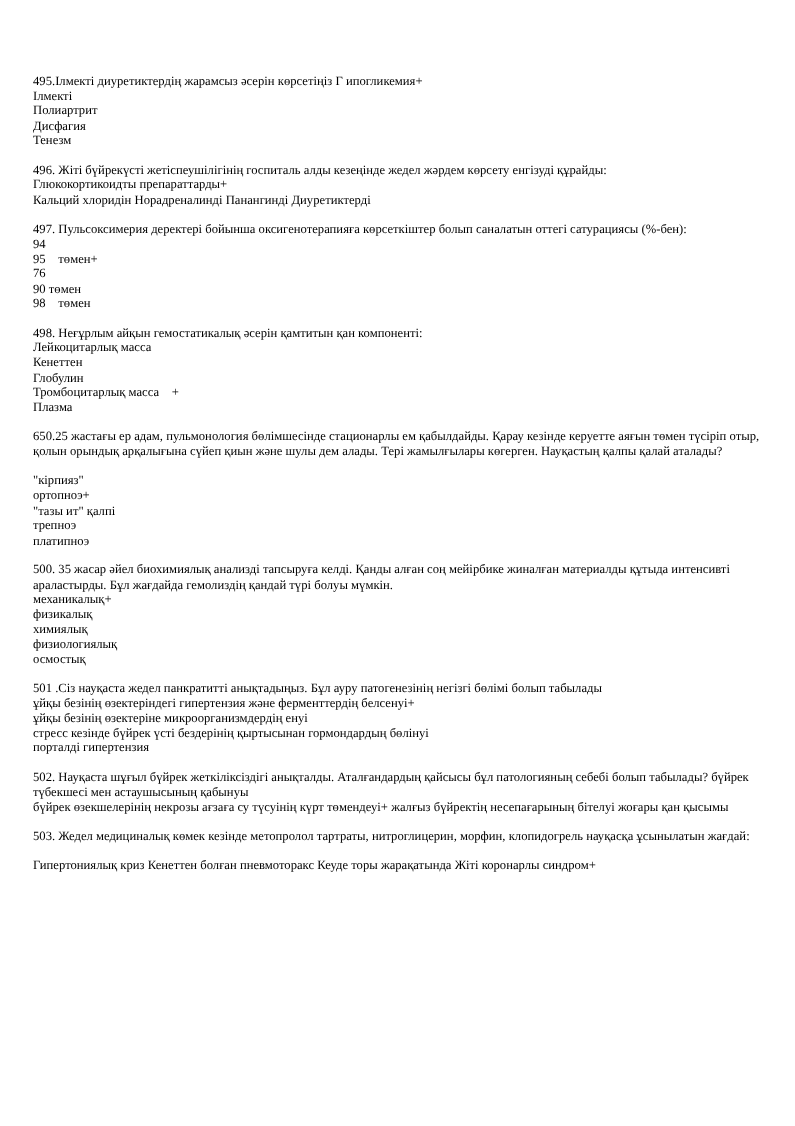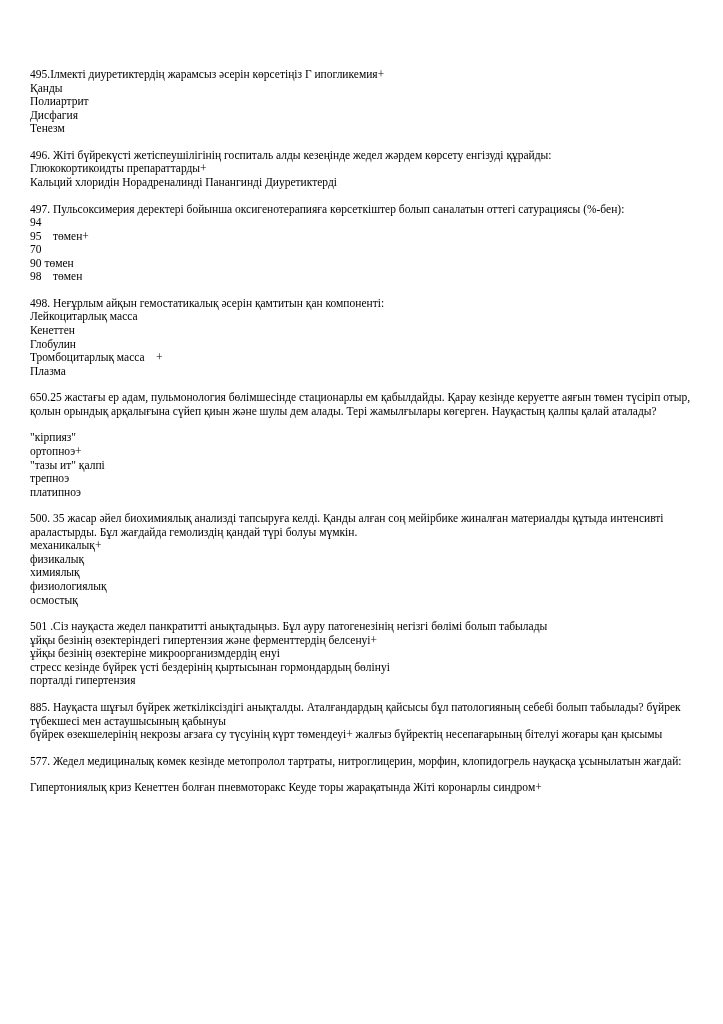--- a/index.html
+++ b/index.html
@@ -31,35 +31,35 @@
     height: 13px;
   }
 </style>
 </head>
 <body>
 
 <div class="page">
   <div>
       <div class="question-block">
         <p class="line">495.Ілмекті диуретиктердің жарамсыз әсерін көрсетіңіз Г ипогликемия+</p>
-        <p class="line">Қанды</p>
+        <p class="line">Ілмекті</p>
         <p class="line">Полиартрит</p>
         <p class="line">Дисфагия</p>
         <p class="line">Тенезм</p>
       </div>
       <div class="question-block">
         <p class="line">496. Жіті бүйрекүсті жетіспеушілігінің госпиталь алды кезеңінде жедел жәрдем көрсету енгізуді құрайды:</p>
         <p class="line">Глюкокортикоидты препараттарды+</p>
         <p class="line">Кальций хлоридін Норадреналинді Панангинді Диуретиктерді</p>
       </div>
       <div class="question-block">
         <p class="line">497. Пульсоксимерия деректері бойынша оксигенотерапияға көрсеткіштер болып саналатын оттегі сатурациясы (%-бен):</p>
         <p class="line">94</p>
         <p class="line">95    төмен+</p>
-        <p class="line">70</p>
+        <p class="line">76</p>
         <p class="line">90 төмен</p>
         <p class="line">98    төмен</p>
       </div>
       <div class="question-block">
         <p class="line">498. Неғұрлым айқын гемостатикалық әсерін қамтитын қан компоненті:</p>
         <p class="line">Лейкоцитарлық масса</p>
         <p class="line">Кенеттен</p>
         <p class="line">Глобулин</p>
         <p class="line">Тромбоцитарлық масса    +</p>
         <p class="line">Плазма</p>
@@ -82,22 +82,22 @@
         <p class="line">осмостық</p>
       </div>
       <div class="question-block">
         <p class="line">501 .Сіз науқаста жедел панкратитті анықтадыңыз. Бұл ауру патогенезінің негізгі бөлімі болып табылады</p>
         <p class="line">ұйқы безінің өзектеріндегі гипертензия және ферменттердің белсенуі+</p>
         <p class="line">ұйқы безінің өзектеріне микроорганизмдердің енуі</p>
         <p class="line">стресс кезінде бүйрек үсті бездерінің қыртысынан гормондардың бөлінуі</p>
         <p class="line">порталді гипертензия</p>
       </div>
       <div class="question-block">
-        <p class="line">885. Науқаста шұғыл бүйрек жеткіліксіздігі анықталды. Аталғандардың қайсысы бұл патологияның себебі болып табылады? бүйрек түбекшесі мен астаушысының қабынуы</p>
+        <p class="line">502. Науқаста шұғыл бүйрек жеткіліксіздігі анықталды. Аталғандардың қайсысы бұл патологияның себебі болып табылады? бүйрек түбекшесі мен астаушысының қабынуы</p>
         <p class="line">бүйрек өзекшелерінің некрозы ағзаға су түсуінің күрт төмендеуі+ жалғыз бүйректің несепағарының бітелуі жоғары қан қысымы</p>
       </div>
       <div class="question-block">
-        <p class="line">577. Жедел медициналық көмек кезінде метопролол тартраты, нитроглицерин, морфин, клопидогрель науқасқа ұсынылатын жағдай:</p>
+        <p class="line">503. Жедел медициналық көмек кезінде метопролол тартраты, нитроглицерин, морфин, клопидогрель науқасқа ұсынылатын жағдай:</p>
         <div class="blank-line"></div>
         <p class="line">Гипертониялық криз Кенеттен болған пневмоторакс Кеуде торы жарақатында Жіті коронарлы синдром+</p>
       </div>
     </div>
 </div>
 
 </body></html>

